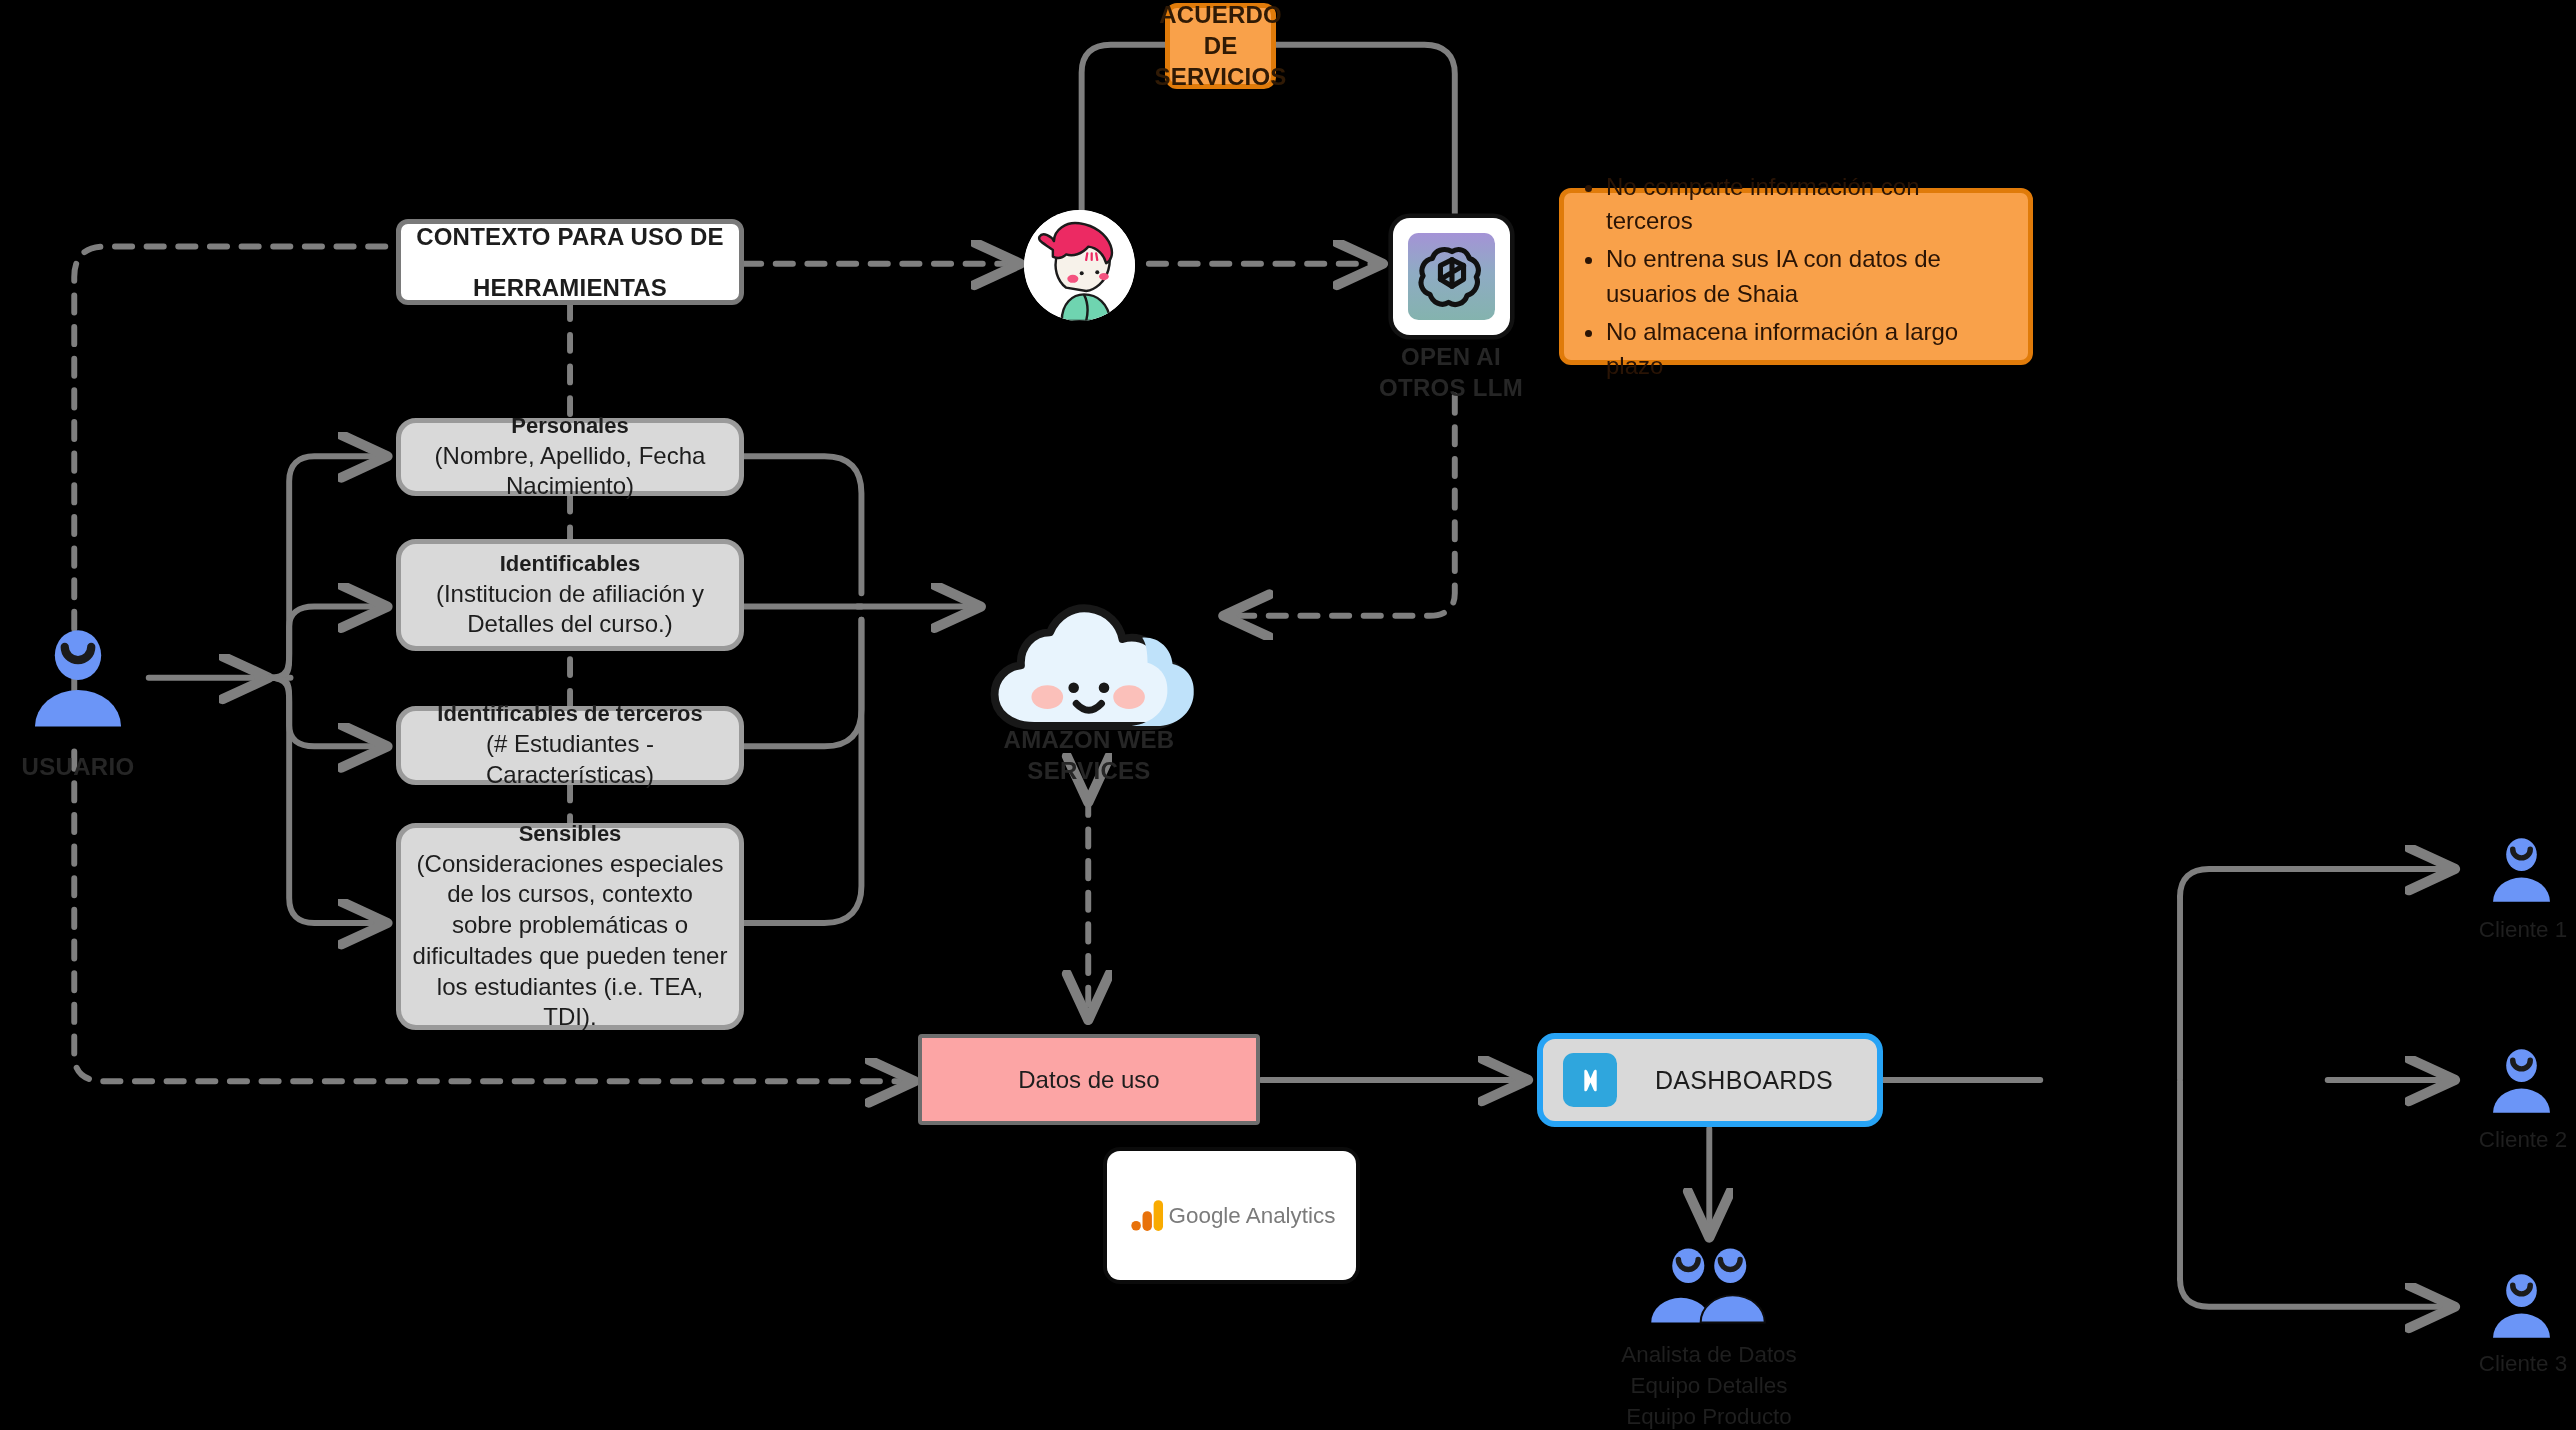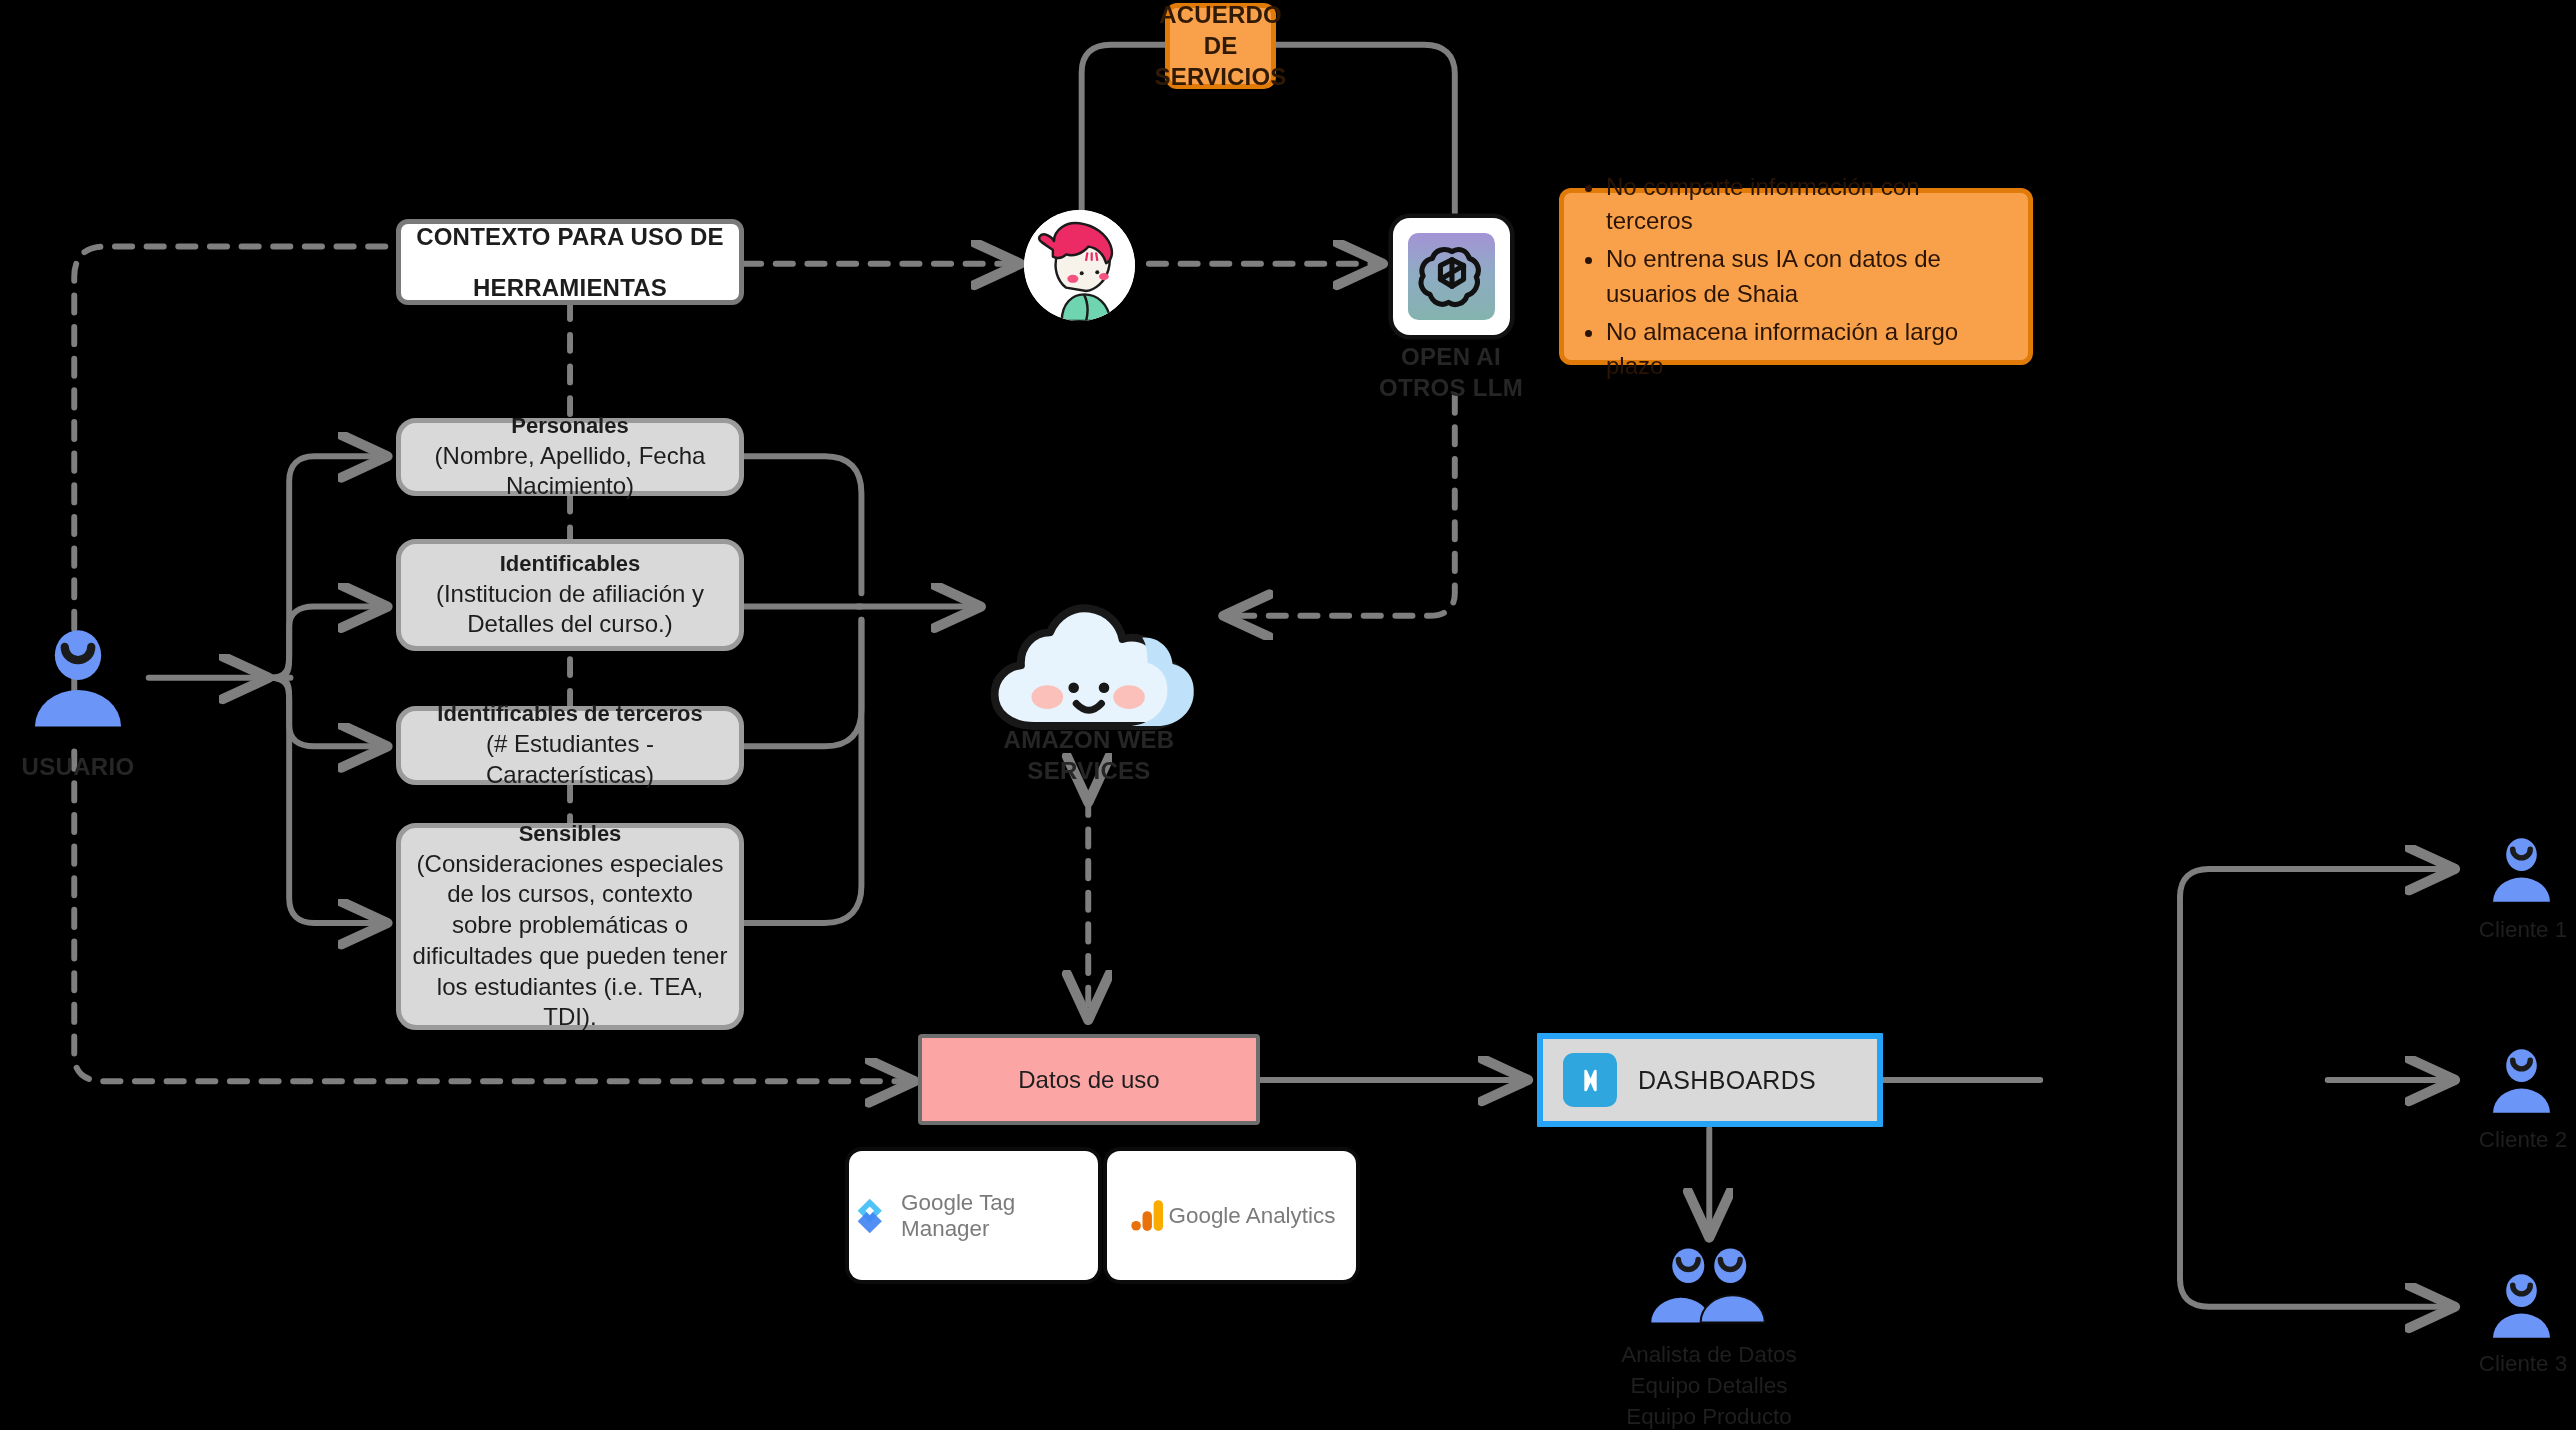--- a/index.html
+++ b/index.html
@@ -20,23 +20,24 @@
     background:#d9d9d9;border:5.3px solid #9a9a9a;border-radius:20px;
     display:flex;align-items:center;justify-content:center;flex-direction:column;
     text-align:center;color:#1d1d1d;
   }
   .boxorange{
     background:#f9a14a;border:5.3px solid #e07b0a;border-radius:12px;
     display:flex;align-items:center;justify-content:center;flex-direction:column;
     text-align:center;color:#301a05;
   }
   .boxblue{
-    background:#d9d9d9;border:6px solid #27a3f5;border-radius:1px;
+    background:#d9d9d9;border:6px solid #27a3f5;border-radius:18px;
     display:flex;align-items:center;justify-content:flex-start;
     color:#1d1d1d;
+    gap:17px;
   }
   .boxplain{
     background:#fca5a5;border:4.6px solid #6e6e6e;border-radius:4px;
     display:flex;align-items:center;justify-content:center;color:#1d1d1d;
   }
   .boxlogo{
     background:#ffffff;border-radius:13px;
     display:flex;align-items:center;justify-content:center;
     box-shadow:0 0 0 4px #0b0b0b;
   }
@@ -240,28 +241,20 @@
   </div>
   <div class="caption" style="left:969px;top:725px;width:240px;">
     <div>AMAZON WEB</div>
     <div>SERVICES</div>
   </div>
 
   <div class="node boxplain" style="left:918px;top:1034px;width:342px;height:91px;">
     <span style="font-size:24px;">Datos de uso</span>
   </div>
 
-  <div class="boxlogo node" style="left:849px;top:1151px;width:249px;height:129px;">
-    <svg width="44" height="44" viewBox="0 0 48 48">
-      <path d="M24 4 L38 18 L24 32 L10 18 Z" fill="#4fc3f7"></path>
-      <path d="M24 16 L38 30 L24 44 L10 30 Z" fill="#4285f4" opacity=".92"></path>
-      <path d="M24 13 L29 18 L24 23 L19 18 Z" fill="#ffffff" opacity=".95"></path>
-    </svg>
-    <span style="font-size:22.4px;color:#7b7b7b;margin-left:10.6px;">Google Tag Manager</span>
-  </div>
 
   <div class="boxlogo node" style="left:1107px;top:1151px;width:249px;height:129px;">
     <svg width="41" height="41" viewBox="0 0 48 48">
       <rect x="30" y="6" width="11" height="36" rx="5.5" fill="#f9ab00"></rect>
       <rect x="17" y="19" width="11" height="23" rx="5.5" fill="#e8710a"></rect>
       <circle cx="9.5" cy="36" r="5.6" fill="#e8710a"></circle>
     </svg>
     <span style="font-size:22.4px;color:#7b7b7b;margin-left:0;">Google Analytics</span>
   </div>
 

